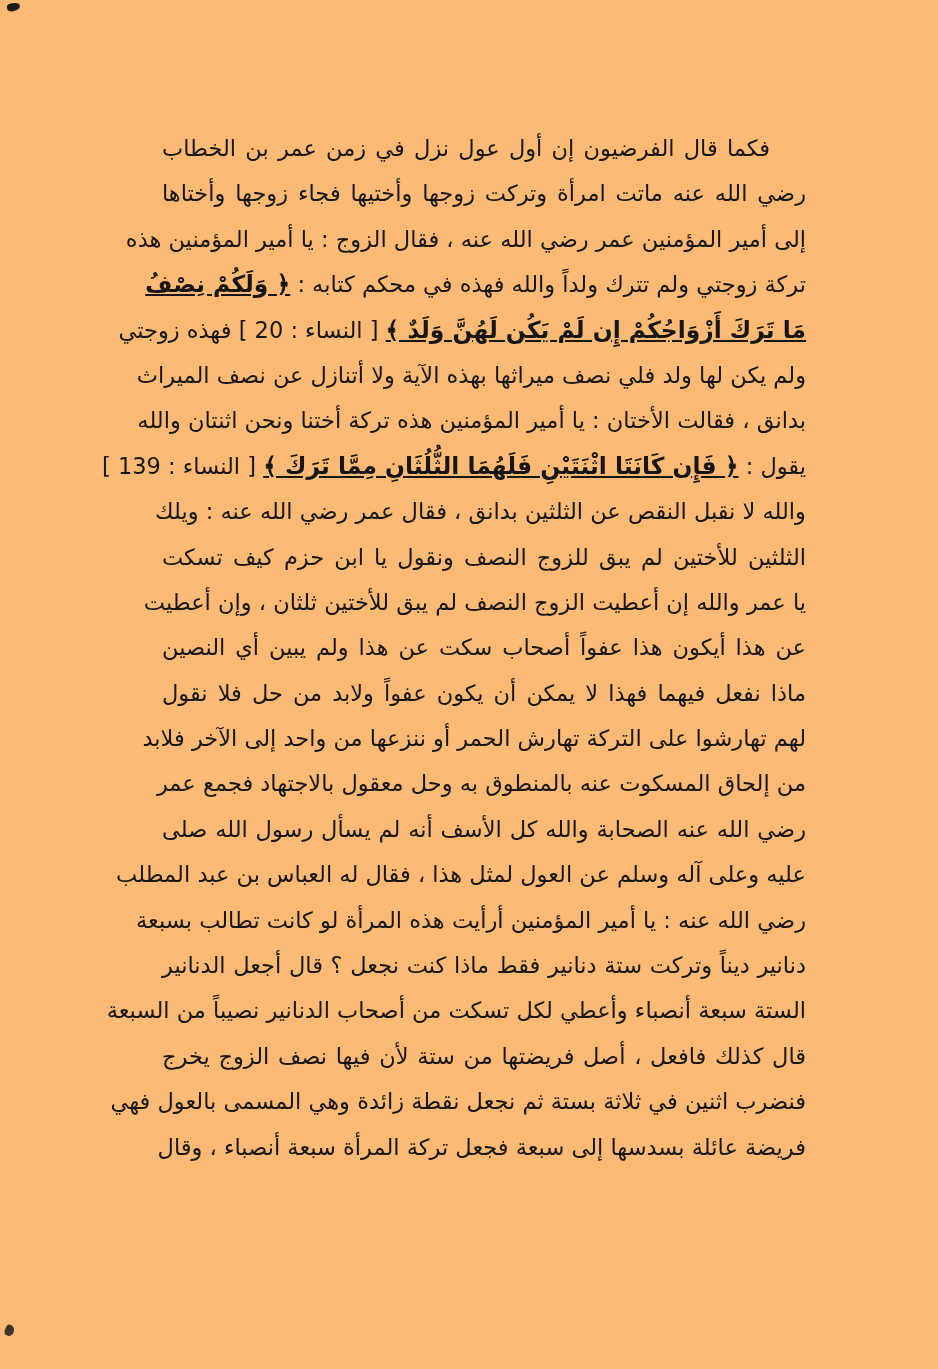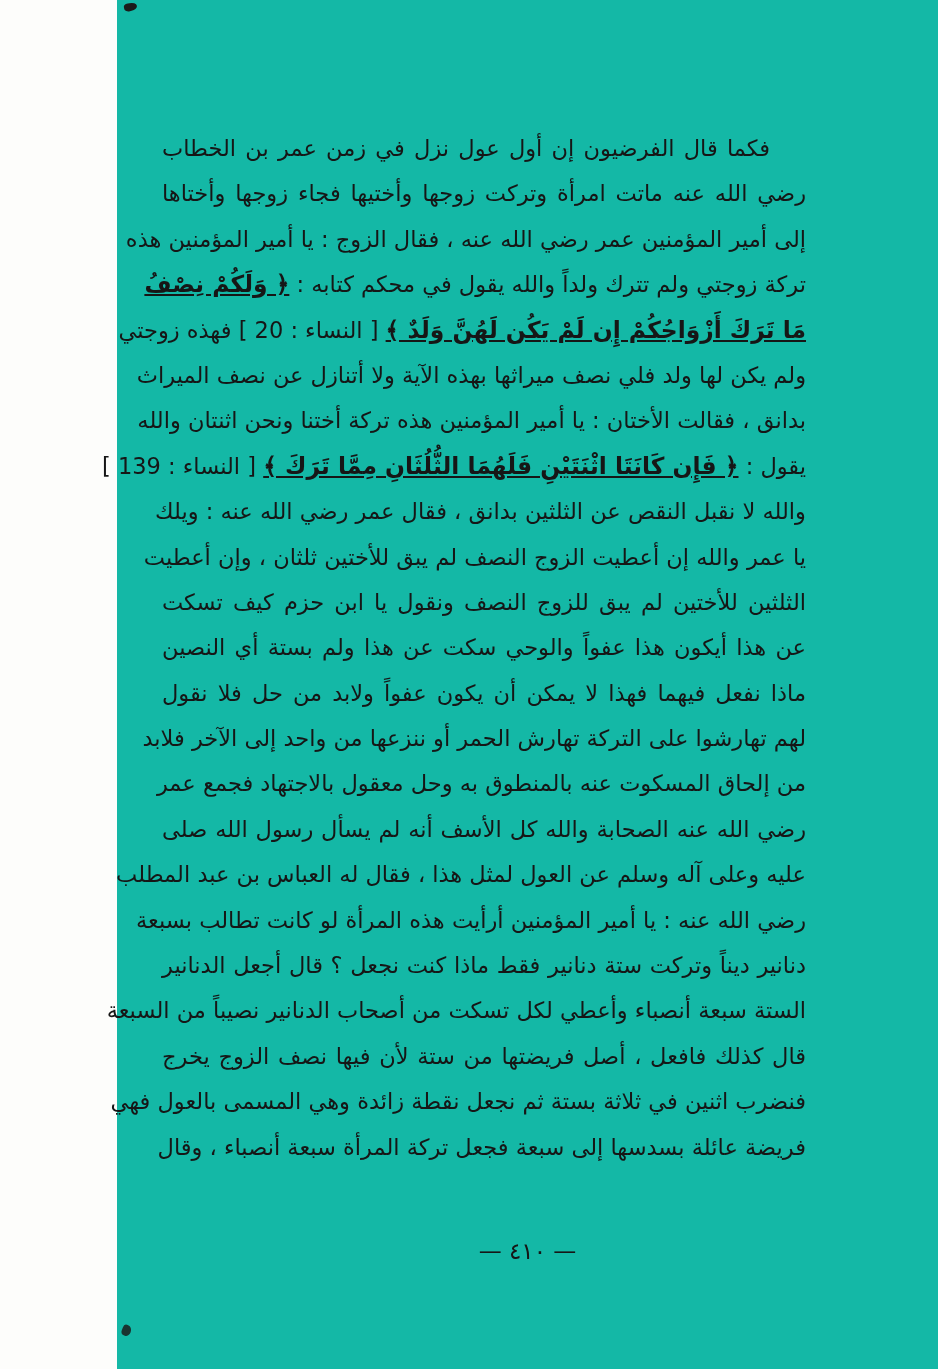--- a/index.html
+++ b/index.html
@@ -6,23 +6,23 @@
     margin: 0;
     padding: 0;
     width: 938px;
     height: 1369px;
     overflow: hidden;
     background: #fdfdfb;
     font-family: "DejaVu Sans", sans-serif;
   }
   .page {
     position: relative;
-    width: 821px;
+    width: 938px;
     height: 1369px;
-    background: #14b8a6;
+    background: #fdba74;
     color: #151515;
   }
   .text-block {
     position: absolute;
     top: 126px;
     right: 132px;
     width: 644px;
     direction: rtl;
   }
   .line {
@@ -67,36 +67,35 @@
 
 <div class="page">
   <div class="artifact a1"></div>
   <div class="artifact a2"></div>
 
   <div class="text-block" id="text-block">
 
   <div class="line indent"><span class="plain">فكما قال الفرضيون إن أول عول نزل في زمن عمر بن الخطاب</span></div>
       <div class="line"><span class="plain">رضي الله عنه ماتت امرأة وتركت زوجها وأختيها فجاء زوجها وأختاها</span></div>
       <div class="line"><span class="plain">إلى أمير المؤمنين عمر رضي الله عنه ، فقال الزوج : يا أمير المؤمنين هذه</span></div>
-      <div class="line"><span class="plain">تركة زوجتي ولم تترك ولداً والله يقول في محكم كتابه : </span><span class="quran">﴿ وَلَكُمْ نِصْفُ</span></div>
+      <div class="line"><span class="plain">تركة زوجتي ولم تترك ولداً والله فهذه في محكم كتابه : </span><span class="quran">﴿ وَلَكُمْ نِصْفُ</span></div>
       <div class="line"><span class="quran">مَا تَرَكَ أَزْوَاجُكُمْ إِن لَمْ يَكُن لَهُنَّ وَلَدٌ ﴾</span><span class="plain"> [ النساء : 20 ] فهذه زوجتي</span></div>
       <div class="line"><span class="plain">ولم يكن لها ولد فلي نصف ميراثها بهذه الآية ولا أتنازل عن نصف الميراث</span></div>
       <div class="line"><span class="plain">بدانق ، فقالت الأختان : يا أمير المؤمنين هذه تركة أختنا ونحن اثنتان والله</span></div>
       <div class="line"><span class="plain">يقول : </span><span class="quran">﴿ فَإِن كَانَتَا اثْنَتَيْنِ فَلَهُمَا الثُّلُثَانِ مِمَّا تَرَكَ ﴾</span><span class="plain"> [ النساء : 139 ]</span></div>
       <div class="line"><span class="plain">والله لا نقبل النقص عن الثلثين بدانق ، فقال عمر رضي الله عنه : ويلك</span></div>
+      <div class="line"><span class="plain">الثلثين للأختين لم يبق للزوج النصف ونقول يا ابن حزم كيف تسكت</span></div>
       <div class="line"><span class="plain">يا عمر والله إن أعطيت الزوج النصف لم يبق للأختين ثلثان ، وإن أعطيت</span></div>
-      <div class="line"><span class="plain">الثلثين للأختين لم يبق للزوج النصف ونقول يا ابن حزم كيف تسكت</span></div>
-      <div class="line"><span class="plain">عن هذا أيكون هذا عفواً والوحي سكت عن هذا ولم بستة أي النصين</span></div>
+      <div class="line"><span class="plain">عن هذا أيكون هذا عفواً أصحاب سكت عن هذا ولم يبين أي النصين</span></div>
       <div class="line"><span class="plain">ماذا نفعل فيهما فهذا لا يمكن أن يكون عفواً ولابد من حل فلا نقول</span></div>
       <div class="line"><span class="plain">لهم تهارشوا على التركة تهارش الحمر أو ننزعها من واحد إلى الآخر فلابد</span></div>
       <div class="line"><span class="plain">من إلحاق المسكوت عنه بالمنطوق به وحل معقول بالاجتهاد فجمع عمر</span></div>
       <div class="line"><span class="plain">رضي الله عنه الصحابة والله كل الأسف أنه لم يسأل رسول الله صلى</span></div>
       <div class="line"><span class="plain">عليه وعلى آله وسلم عن العول لمثل هذا ، فقال له العباس بن عبد المطلب</span></div>
       <div class="line"><span class="plain">رضي الله عنه : يا أمير المؤمنين أرأيت هذه المرأة لو كانت تطالب بسبعة</span></div>
       <div class="line"><span class="plain">دنانير ديناً وتركت ستة دنانير فقط ماذا كنت نجعل ؟ قال أجعل الدنانير</span></div>
       <div class="line"><span class="plain">الستة سبعة أنصباء وأعطي لكل تسكت من أصحاب الدنانير نصيباً من السبعة</span></div>
       <div class="line"><span class="plain">قال كذلك فافعل ، أصل فريضتها من ستة لأن فيها نصف الزوج يخرج</span></div>
       <div class="line"><span class="plain">فنضرب اثنين في ثلاثة بستة ثم نجعل نقطة زائدة وهي المسمى بالعول فهي</span></div>
       <div class="line"><span class="plain">فريضة عائلة بسدسها إلى سبعة فجعل تركة المرأة سبعة أنصباء ، وقال</span></div>
     </div>
 
-  <div class="page-number">— ٤١٠ —</div>
 </div>
 
 </body></html>

